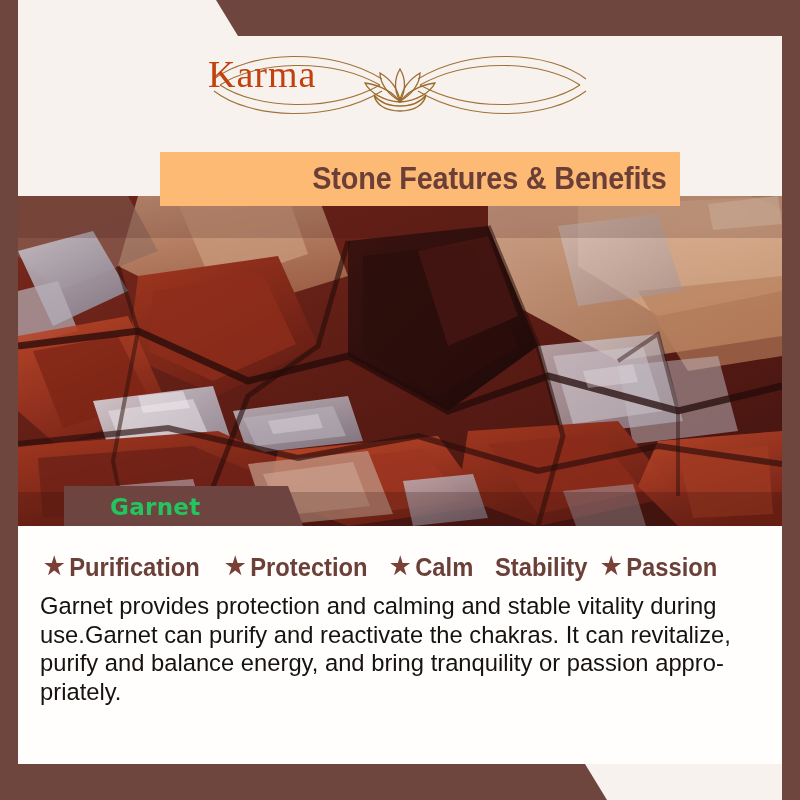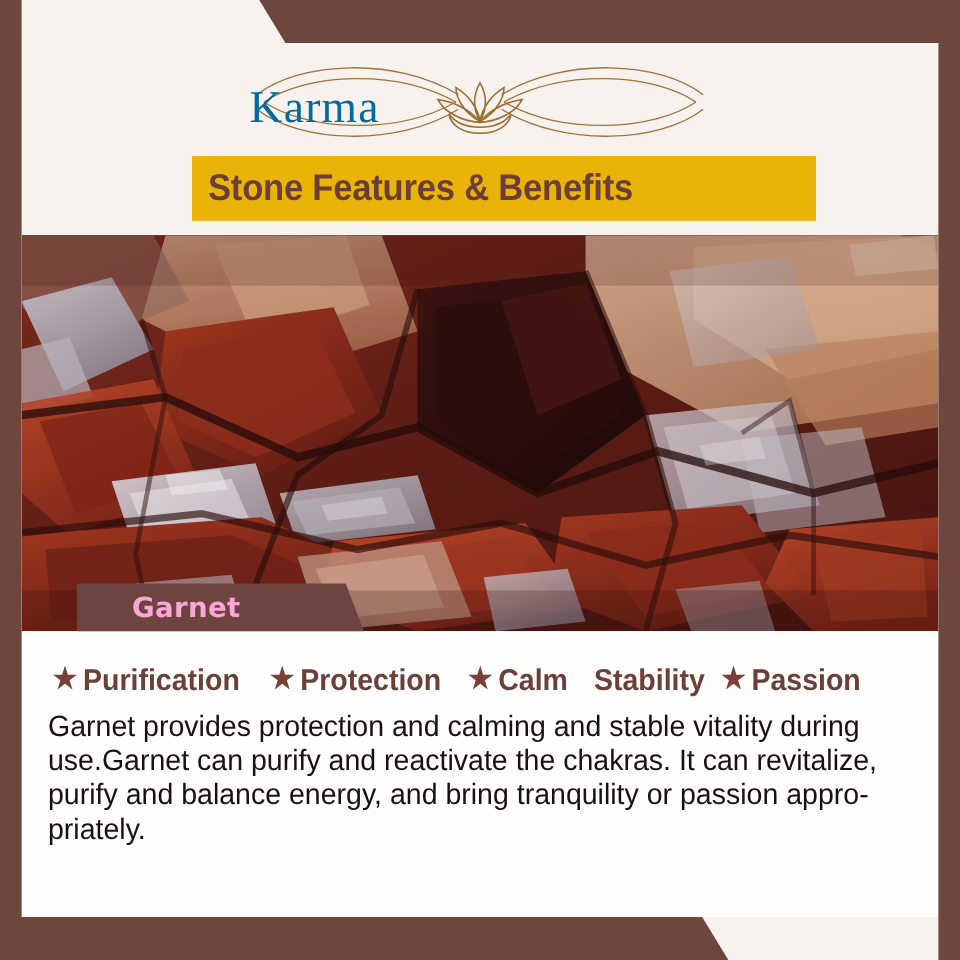--- a/index.html
+++ b/index.html
@@ -36,33 +36,33 @@
 
   
   #logo-area {
     position:absolute; left:0; top:30px; width:800px; height:110px;
     display:flex; align-items:center; justify-content:center;
     z-index:20;
   }
   #logo-inner { position:relative; width:420px; height:92px; }
   #logo-svg { position:absolute; left:0; top:0; }
   .logo-word {
-    position:absolute; top:32px;
+    position:absolute; top:16px;
     font-family:"Liberation Serif", serif;
-    font-size:38px; color:#0369a1; letter-spacing:1px;
+    font-size:38px; color:#c2410c; letter-spacing:1px;
     line-height:1;
   }
   #logo-karma { left:18px; }
   #logo-ripple { left:242px; }
 
   
   #title-banner {
-    position:absolute; left:160px; top:130px; width:520px; height:54px;
-    background:#eab308; z-index:22;
-    display:flex; align-items:center; justify-content:flex-start;
+    position:absolute; left:160px; top:152px; width:520px; height:54px;
+    background:#fdba74; z-index:22;
+    display:flex; align-items:center; justify-content:flex-end;
   }
   #title-text {
     font-family:"Liberation Sans Narrow","Liberation Sans", sans-serif;
     font-weight:bold; font-size:31px; color:#6b3f38;
     letter-spacing:-0.2px;
     transform:scaleX(0.93); transform-origin:center;
     white-space:nowrap;
   }
 
   
@@ -85,21 +85,21 @@
   
   #garnet-label {
     position:absolute; left:46px; top:290px; width:240px; height:42px;
     background:#6e4440;
     -webkit-clip-path: polygon(0 0, 224px 0, 240px 42px, 0 42px);
     clip-path: polygon(0 0, 224px 0, 240px 42px, 0 42px);
     display:flex; align-items:center;
     z-index:5;
   }
   #garnet-text {
-    margin-left:46px; color:#f9a8d4;
+    margin-left:46px; color:#22c55e;
     font-family:"DejaVu Sans", sans-serif;
     font-weight:bold; font-size:23px; letter-spacing:0.3px;
   }
 
   
   #lower {
     position:absolute; left:0; top:490px; width:764px; height:238px;
     background:#fffefd;
   }
   #benefits {

